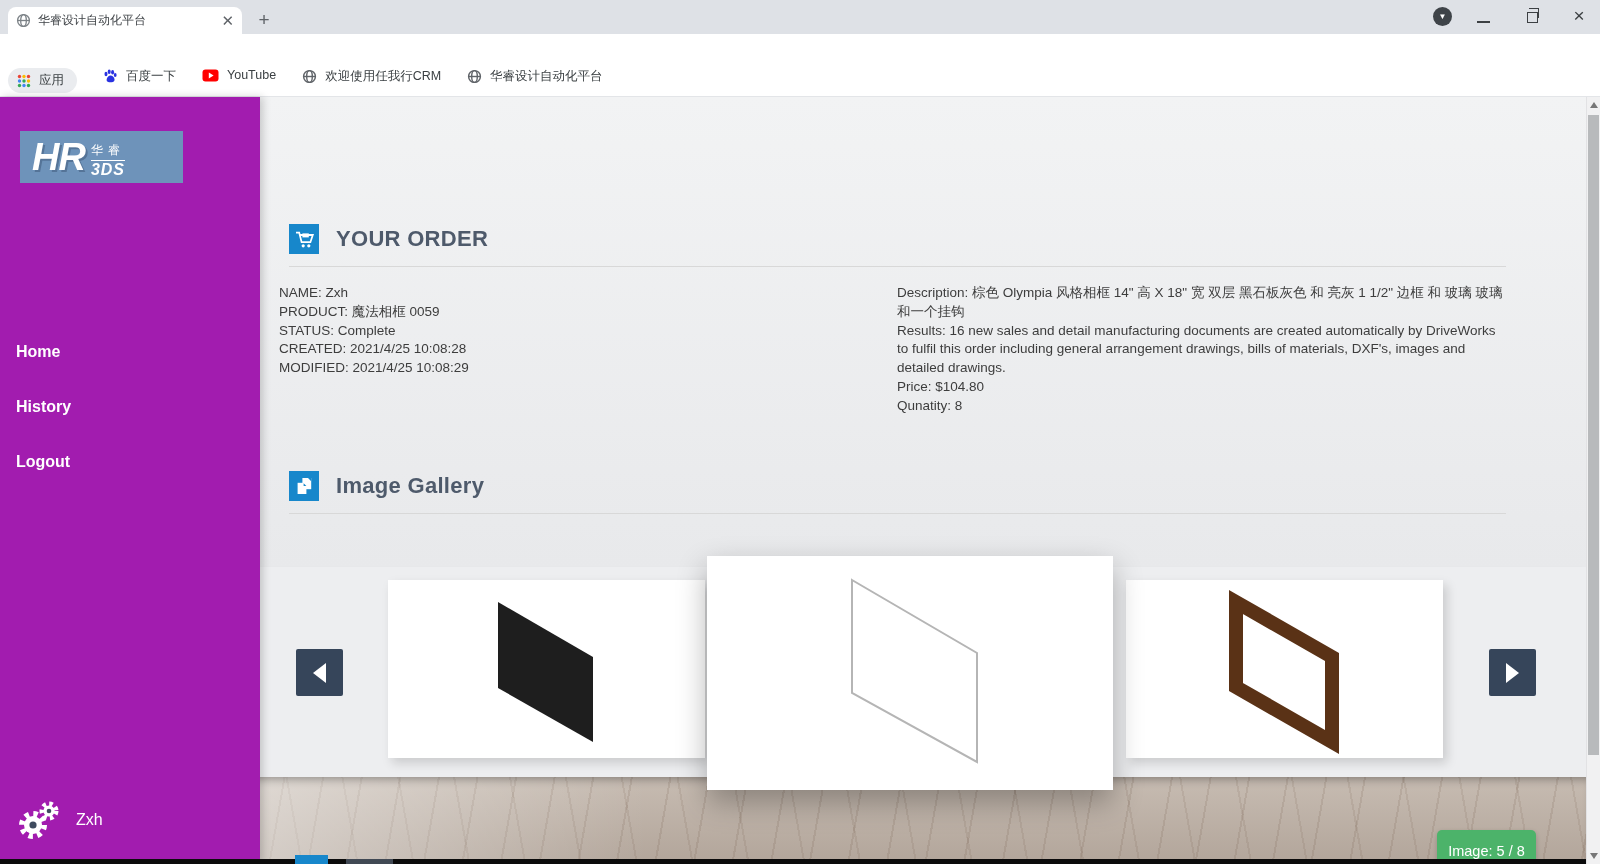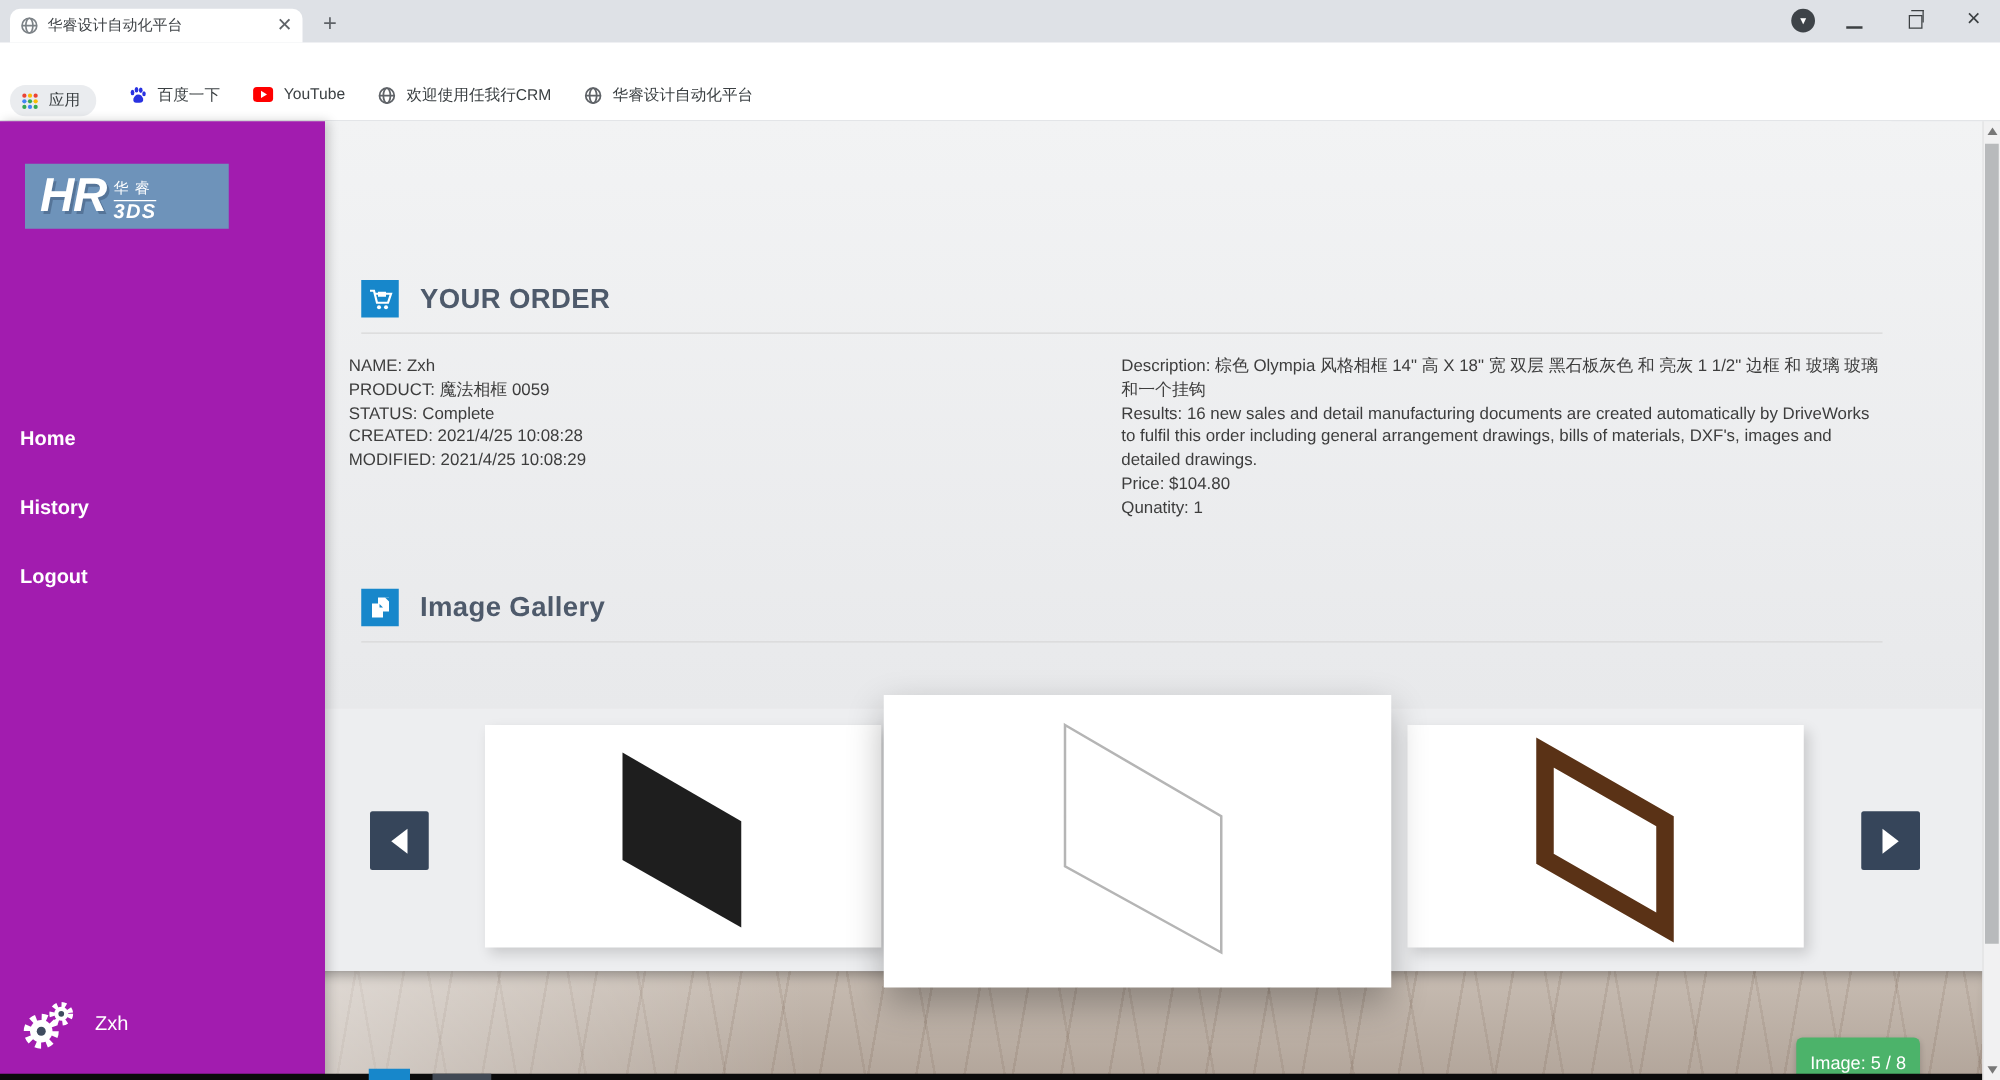--- a/index.html
+++ b/index.html
@@ -277,21 +277,21 @@
     <div>NAME: Zxh</div>
     <div>PRODUCT: 魔法相框 0059</div>
     <div>STATUS: Complete</div>
     <div>CREATED: 2021/4/25 10:08:28</div>
     <div>MODIFIED: 2021/4/25 10:08:29</div>
   </div>
   <div class="abs txtcol rightcol">
     <div>Description: 棕色 Olympia 风格相框 14" 高 X 18" 宽 双层 黑石板灰色 和 亮灰 1 1/2" 边框 和 玻璃 玻璃 和一个挂钩</div>
     <div>Results: 16 new sales and detail manufacturing documents are created automatically by DriveWorks to fulfil this order including general arrangement drawings, bills of materials, DXF's, images and detailed drawings.</div>
     <div>Price: $104.80</div>
-    <div>Qunatity: 1</div>
+    <div>Qunatity: 8</div>
   </div>
 
   <div class="abs sec-head" style="left:289px;top:471px;justify-content:center;">
     <span class="sec-ic">
       <svg width="24" height="24" viewBox="0 0 30 30">
           <rect x="13" y="5" width="11" height="14" fill="#fff"></rect>
           <polygon points="20,5 24,5 24,9" fill="#1787cb"></polygon>
           <polygon points="19.5,5.5 24,10 19.5,10" fill="#fff"></polygon>
           <rect x="7" y="11" width="11" height="14" fill="#fff"></rect>
           <polygon points="14.5,11.5 18,15 14.5,15" fill="#1787cb"></polygon>

